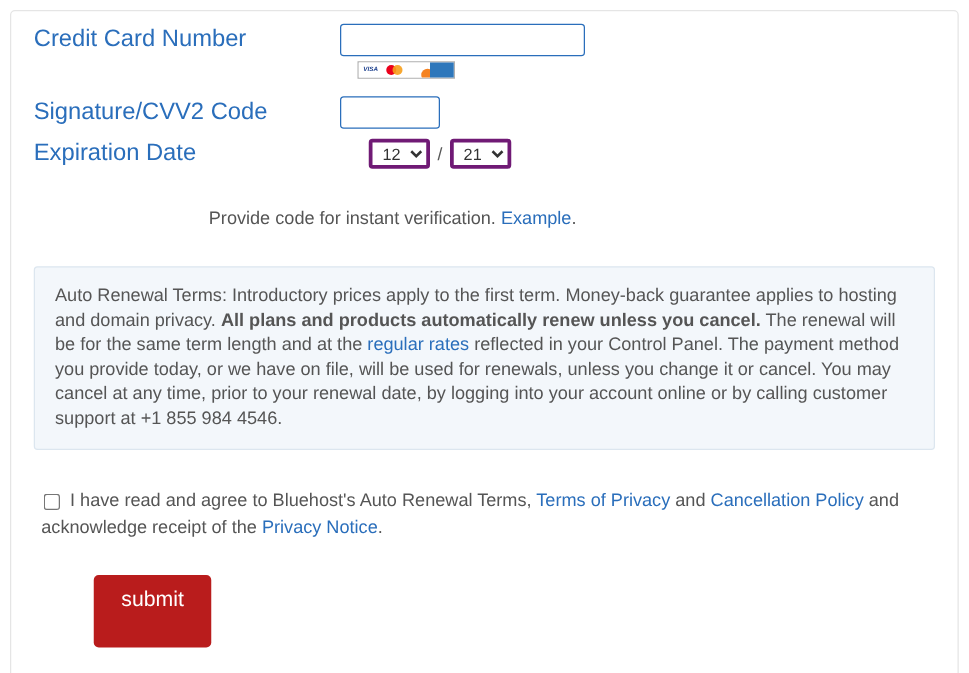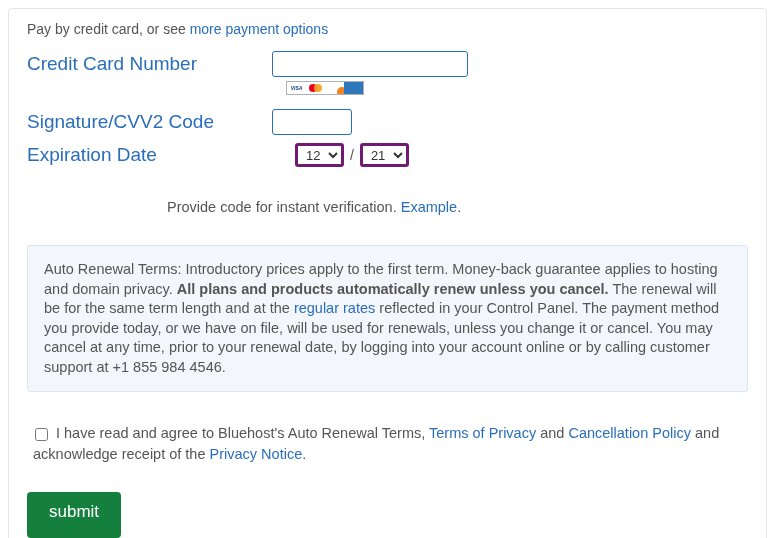--- a/index.html
+++ b/index.html
@@ -119,38 +119,36 @@
     color: #555;
     line-height: 1.4;
     margin-bottom: 28px;
     padding: 0 6px;
   }
   .agree-row input[type=checkbox] {
     margin: 0 8px 0 2px;
     vertical-align: middle;
   }
   .submit-btn {
-    background: #15803d;
+    background: #b91c1c;
     color: #fff;
     border: none;
     border-radius: 4px;
-    padding: 10px 22px 16px 22px;
+    padding: 10px 22px 28px 22px;
     font-size: 17px;
     cursor: pointer;
     font-family: inherit;
+    margin-left: 48px;
   }
 </style>
 </head>
 <body>
 
 <div class="panel">
 
-  <div class="intro">
-    <span>Pay by credit card, or see </span><a href="#" class="link">more payment options</a>
-  </div>
 
   <div class="form-row">
     <div class="label">Credit Card Number</div>
     <div class="field">
       <input type="text" class="cc-input" style="">
     </div>
   </div>
   <div class="card-icons">
     <span class="card-icon visa">VISA</span>
     <span class="card-icon mc"></span>

